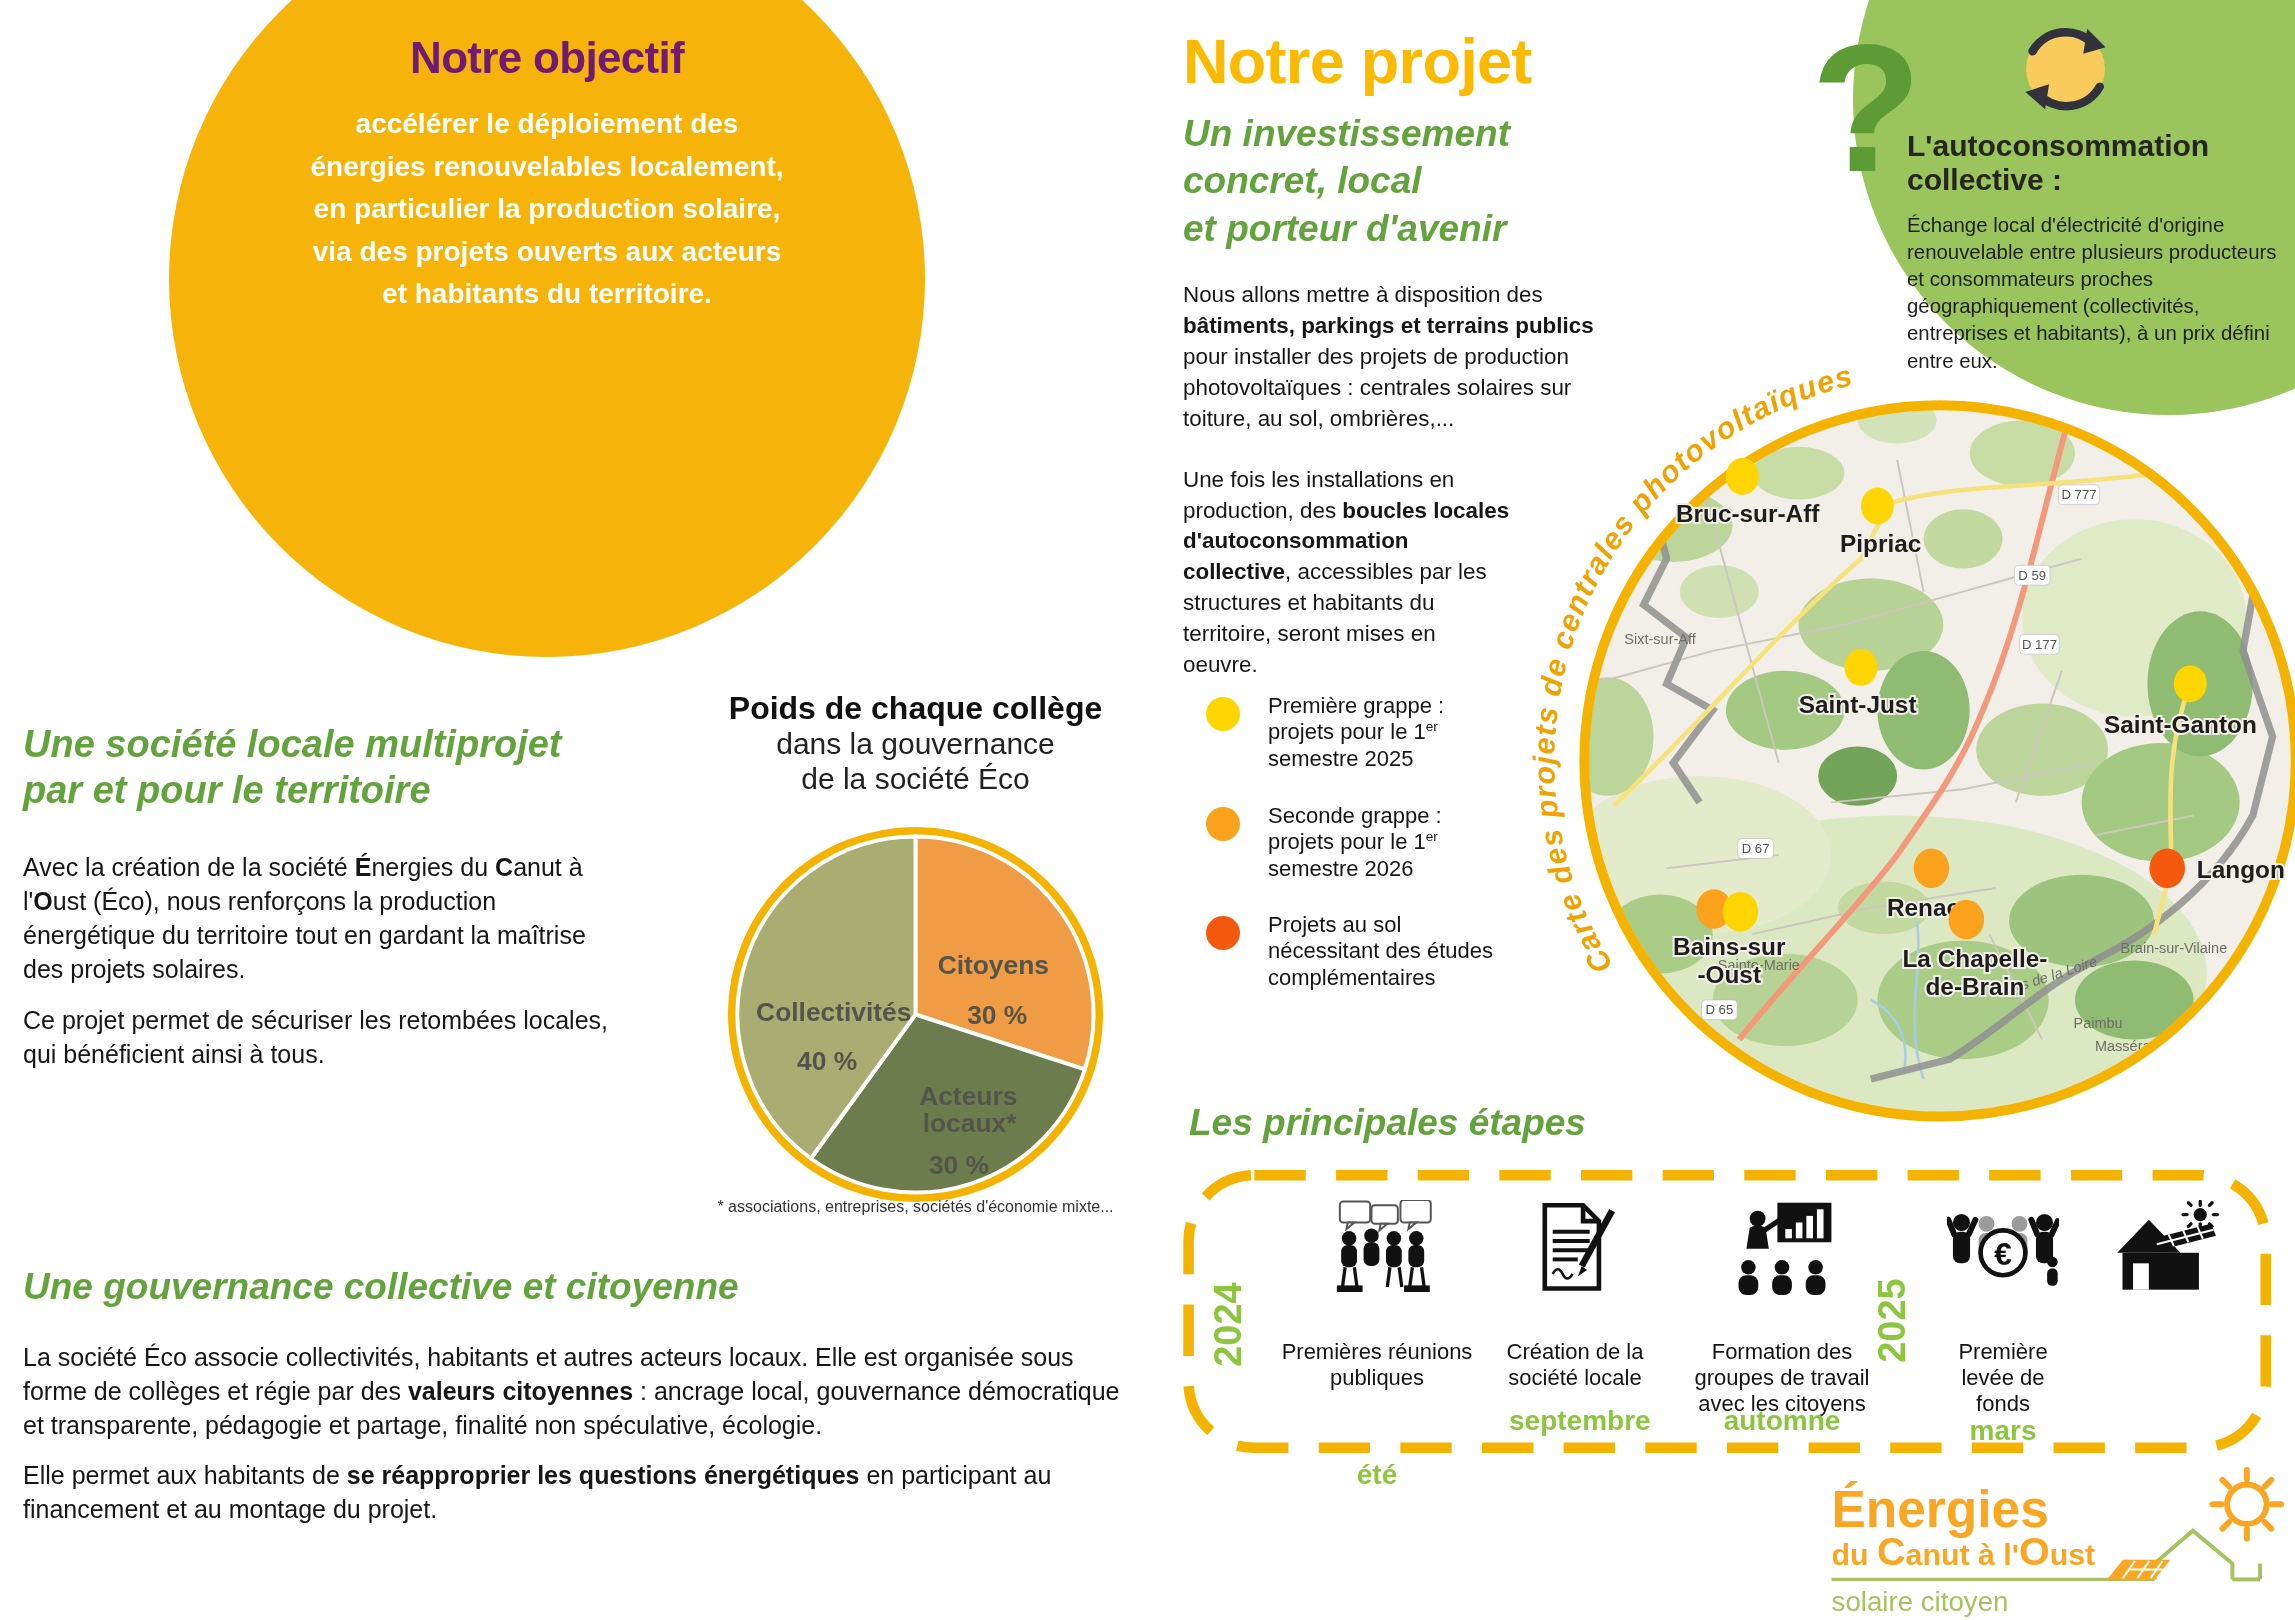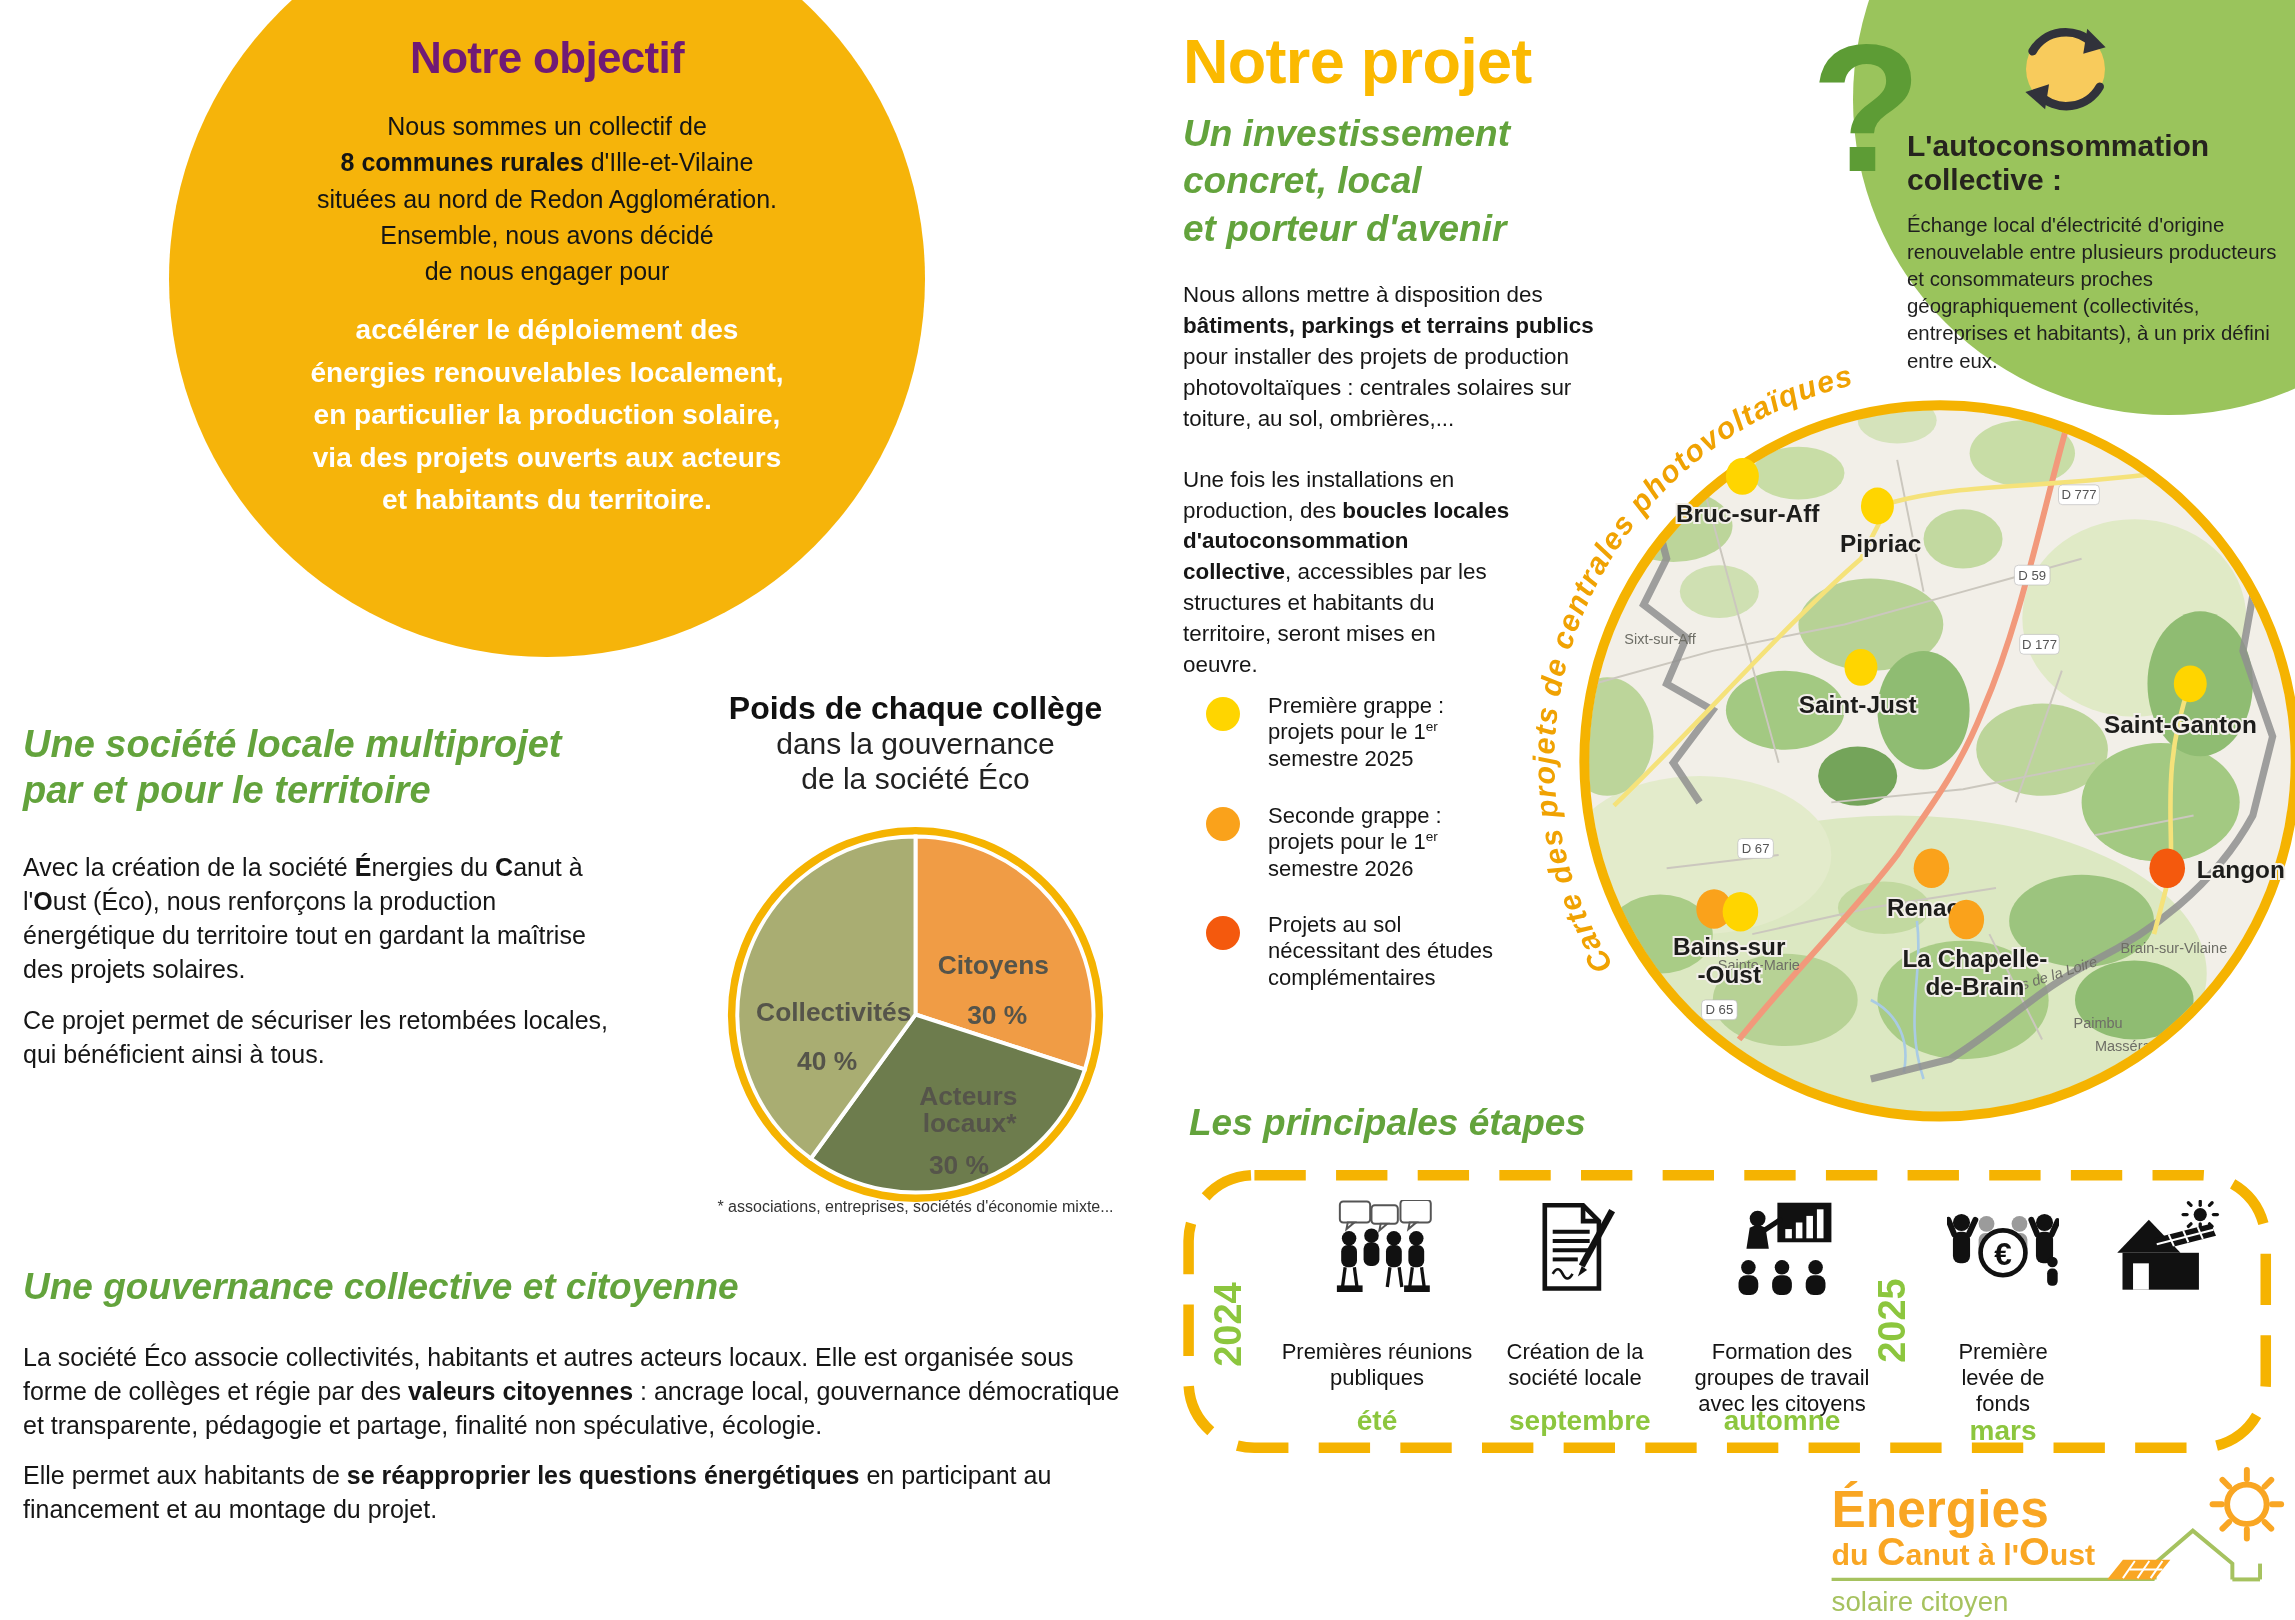--- a/index.html
+++ b/index.html
@@ -61,27 +61,20 @@
   .shield-text{font-size:20px;fill:#555;}
 </style>
 </head>
 <body>
 
 <div id="poster">
 
   <div class="abs objectif-circle">
     <div class="objectif-inner">
       <div class="objectif-title">Notre objectif</div>
-      <div class="objectif-p1">
-        <div>Nous sommes un collectif de</div>
-        <div><b>8 communes rurales</b><span> d'Ille-et-Vilaine</span></div>
-        <div>situées au nord de Redon Agglomération.</div>
-        <div>Ensemble, nous avons décidé</div>
-        <div>de nous engager pour</div>
-      </div>
       <div class="objectif-goal">
         <div>accélérer le déploiement des</div>
         <div>énergies renouvelables localement,</div>
         <div>en particulier la production solaire,</div>
         <div>via des projets ouverts aux acteurs</div>
         <div>et habitants du territoire.</div>
       </div>
     </div>
   </div>
 
@@ -425,21 +418,21 @@
     <div>Formation des</div>
       <div>groupes de travail</div>
       <div>avec les citoyens</div>
   </div>
   <div class="step-label" style="left:1937px;top:1339px;width:132px;">
     <div>Première</div>
       <div>levée de</div>
       <div>fonds</div>
   </div>
 
-  <div class="step-month" style="left:1311px;top:1405px;width:132px;">été</div>
+  <div class="step-month" style="left:1311px;top:1459px;width:132px;">été</div>
   <div class="step-month" style="left:1509px;top:1405px;width:132px;">septembre</div>
   <div class="step-month" style="left:1716px;top:1405px;width:132px;">automne</div>
   <div class="step-month" style="left:1937px;top:1415px;width:132px;">mars</div>
 
   <svg class="abs" style="left:1825px;top:1466px;" width="468" height="155" viewBox="0 0 710 235">
     <text x="10" y="92" font-size="78" font-weight="bold" fill="#F9A623">Énergies</text>
     <text x="10" y="150" font-size="46" font-weight="bold" fill="#F9A623"><tspan>du </tspan><tspan font-size="60">C</tspan><tspan>anut à l'</tspan><tspan font-size="60">O</tspan><tspan>ust</tspan></text>
     <line x1="10" y1="172" x2="500" y2="172" stroke="#A6C25F" stroke-width="5"></line>
     <text x="10" y="220" font-size="42" fill="#A6C25F">solaire citoyen</text>
 

